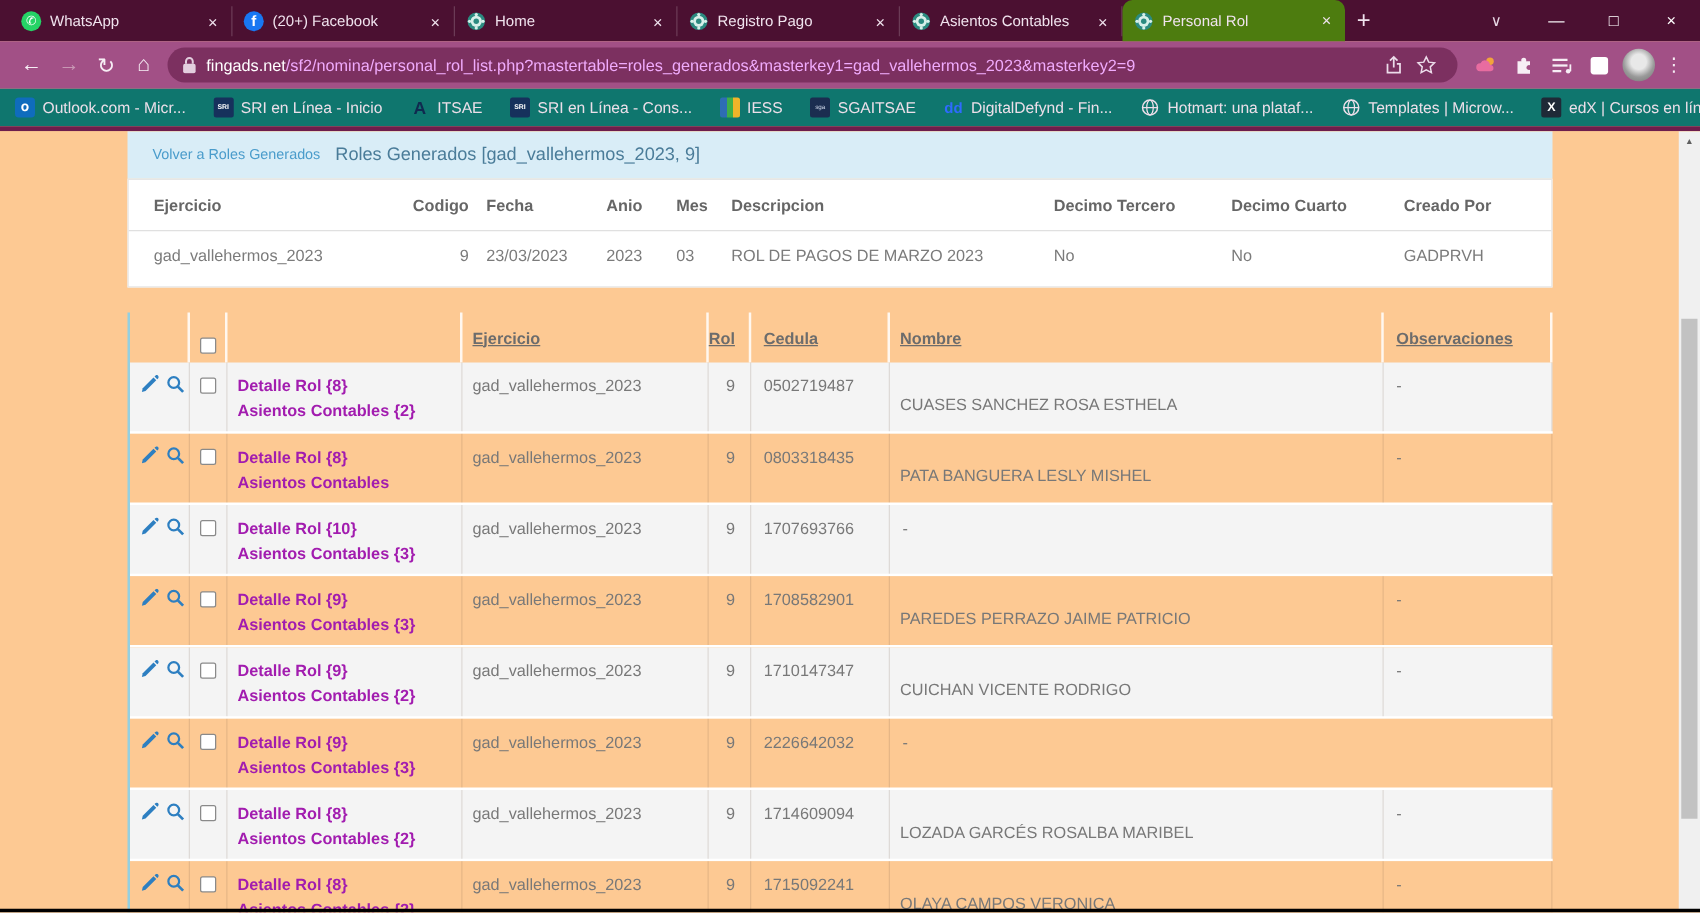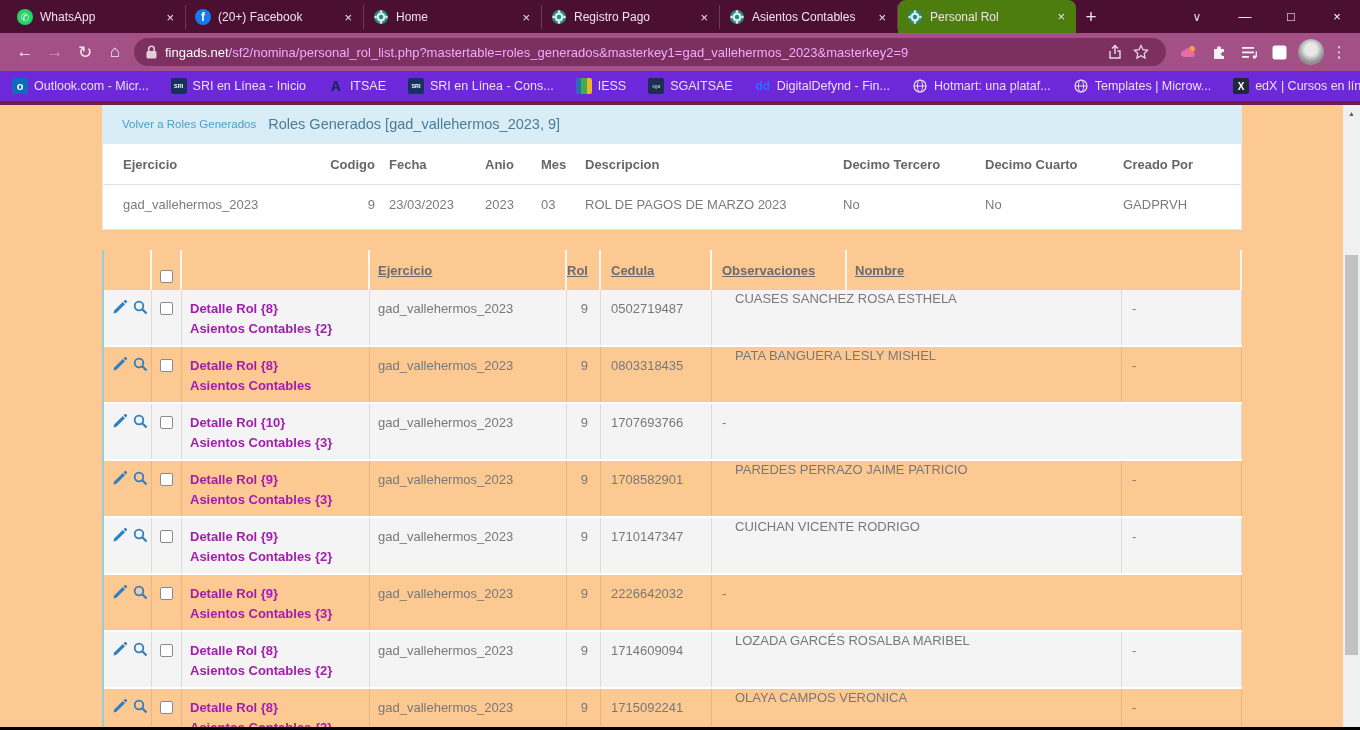--- a/index.html
+++ b/index.html
@@ -35,21 +35,21 @@
   .url-text { font-size:13px; white-space:nowrap; overflow:hidden; flex:1; margin-left:8px; }
   .url-host { color:#ffffff; }
   .url-path { color:#f0abfc; }
   .omni-ic { width:26px; display:flex; justify-content:center; align-items:center; color:#ecdcea; flex:0 0 26px; }
   .ext-ic { width:30px; display:flex; justify-content:center; align-items:center; }
   .avatar { width:26px; height:26px; border-radius:50%;
             background:radial-gradient(circle at 50% 40%, #e8e8e8 0 30%, #9a9a9a 60%, #6e6e6e 100%); margin:0 4px; }
   .menu-dots { color:#f7eef5; font-size:15px; width:22px; text-align:center; }
 
   
-  .bookbar { height:30px; background:#6d28d9; display:flex; align-items:center; padding:0 12px; gap:22px; }
+  .bookbar { height:30px; background:#0f766e; display:flex; align-items:center; padding:0 12px; gap:22px; }
   .bm { display:flex; align-items:center; gap:6px; color:#ecdfe9; font-size:12.5px; white-space:nowrap; }
   .bm-icon { width:16px; height:16px; display:inline-flex; align-items:center; justify-content:center; flex:0 0 16px; }
   .bm-icon.outlook { background:#0f6cbd; border-radius:3px; color:#fff; font-size:11px; font-weight:bold; }
   .bm-icon.outlook::after { content:"o"; }
   .bm-icon.sri { background:#16315c; border-radius:2px; color:#fff; font-size:5.5px; font-weight:bold; }
   .bm-icon.sri::after { content:"SRI"; }
   .bm-icon.itsae { color:#10294f; font-size:14px; font-weight:bold; }
   .bm-icon.itsae::after { content:"A"; }
   .bm-icon.iess { background:linear-gradient(90deg,#2e6db4 33%,#3fae49 33% 66%,#f0b429 66%); border-radius:2px; }
   .bm-icon.sgaitsae { background:#1b2d50; border-radius:2px; color:#cfd8ea; font-size:5px; }
@@ -100,21 +100,21 @@
   .cbx { width:13px; height:13px; border:1px solid #8a8a8a; border-radius:2px; background:#fff; appearance:none; }
   .c-icons { padding:10px 0 0 8px; display:flex; gap:6px; }
   .c-check { padding-top:12px; display:flex; justify-content:center; }
   .grow .c-check { align-items:flex-start; }
   .c-links { padding:9px 8px; font-size:13px; line-height:20px; color:#3f9bd8; }
   .c-links a { color:#a21caf; text-decoration:none; display:block;font-weight:bold; }
   .cell-text { font-size:13px; color:#787878; }
   .grow .c-ej { padding:11px 8px; }
   .grow .c-rol { padding:11px 12px 0 0; text-align:right; }
   .grow .c-ced { padding:11px 10px; }
-  .grow .c-nom { padding:1px 8px;margin-left:15px; }
+  .grow .c-nom { padding:26px 8px; }
   .grow .c-obs { padding:11px 10px; }
 
   
   .scrollbar { position:absolute; right:0; top:0; width:17px; height:625px; background:#f0f0f0; }
   .scroll-up { height:16px; display:flex; align-items:center; justify-content:center; font-size:7px; color:#5f5f5f; }
   .scroll-thumb { position:absolute; left:2px; top:150px; width:13px; height:400px; background:#c2c2c2; }
 
   .bottom-strip { position:absolute; left:0; bottom:0; width:1360px; height:3px; background:#000; z-index:20; }
 
   svg { display:block; }
@@ -404,25 +404,25 @@
           <div class="gc c-links"></div>
           <div class="gc c-ej">
               <span class="label">Ejercicio</span>
             </div>
           <div class="gc c-rol">
               <span class="label">Rol</span>
             </div>
           <div class="gc c-ced">
               <span class="label">Cedula</span>
             </div>
+          <div class="gc c-nom">
+              <span class="label">Nombre</span>
+            </div>
           <div class="gc c-obs">
               <span class="label">Observaciones</span>
-            </div>
-          <div class="gc c-nom">
-              <span class="label">Nombre</span>
             </div>
         </div>
 
           <div class="grow">
             <div class="gc c-icons">
               <svg width="15" height="15" viewBox="0 0 15 15">
                 <path d="M1.5 13.5l.7-3L10.8 2l2.2 2.2-8.6 8.5z" fill="#2d7fc1"></path>
                 <path d="M11.6 1.2l2.2 2.2 .7-.7a1.1 1.1 0 0 0-2.2-2.2z" fill="#2d7fc1"></path>
               </svg>
               <svg width="15" height="15" viewBox="0 0 15 15">

